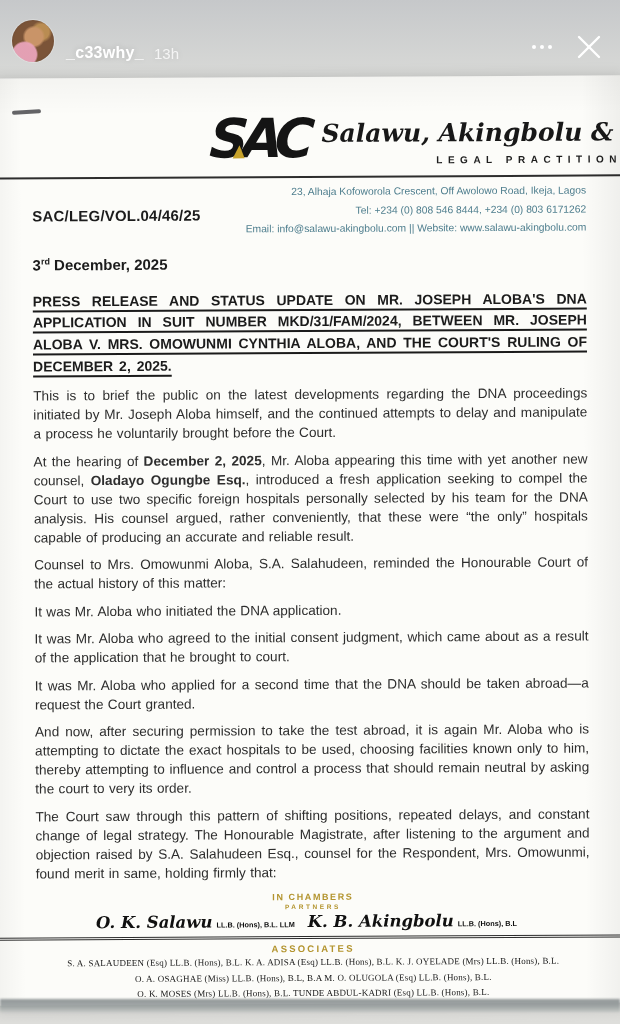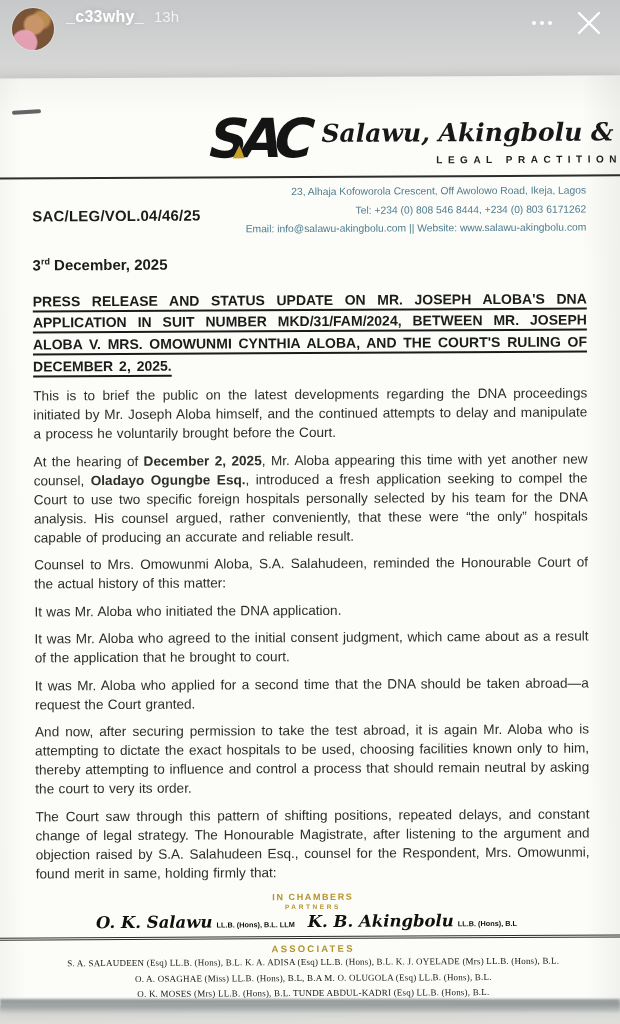--- a/index.html
+++ b/index.html
@@ -5,21 +5,21 @@
   html,body { margin:0; padding:0; background:#111; }
   .stage {
     position:relative; width:620px; height:1024px; overflow:hidden;
     background:linear-gradient(180deg,#c6c8ca 0%,#d7d8d6 7%,#e2e2df 18%,#e7e6e3 60%,#dededb 100%);
     font-family:"Liberation Sans", sans-serif;
   }
 
   
   .story-header {
     position:absolute; top:0; left:0; right:0; height:62px; z-index:10;
-    display:flex; align-items:flex-start; padding:8px 16px 0 12px; box-sizing:border-box;
+    display:flex; align-items:flex-end; padding:8px 16px 0 12px; box-sizing:border-box;
   }
   .avatar {
     width:42px; height:42px; border-radius:50%; flex:0 0 auto;
     background:
       radial-gradient(circle at 30% 82%, rgba(233,164,186,.95) 0 26%, rgba(233,164,186,0) 30%),
       radial-gradient(circle at 52% 40%, #c99468 0 26%, rgba(201,148,104,0) 34%),
       radial-gradient(circle at 70% 28%, #b98c52 0 18%, rgba(185,140,82,0) 26%),
       radial-gradient(circle at 50% 50%, #7b5438 0 62%, #5d4130 100%);
     box-shadow:0 0 0 1px rgba(255,255,255,.25);
   }

